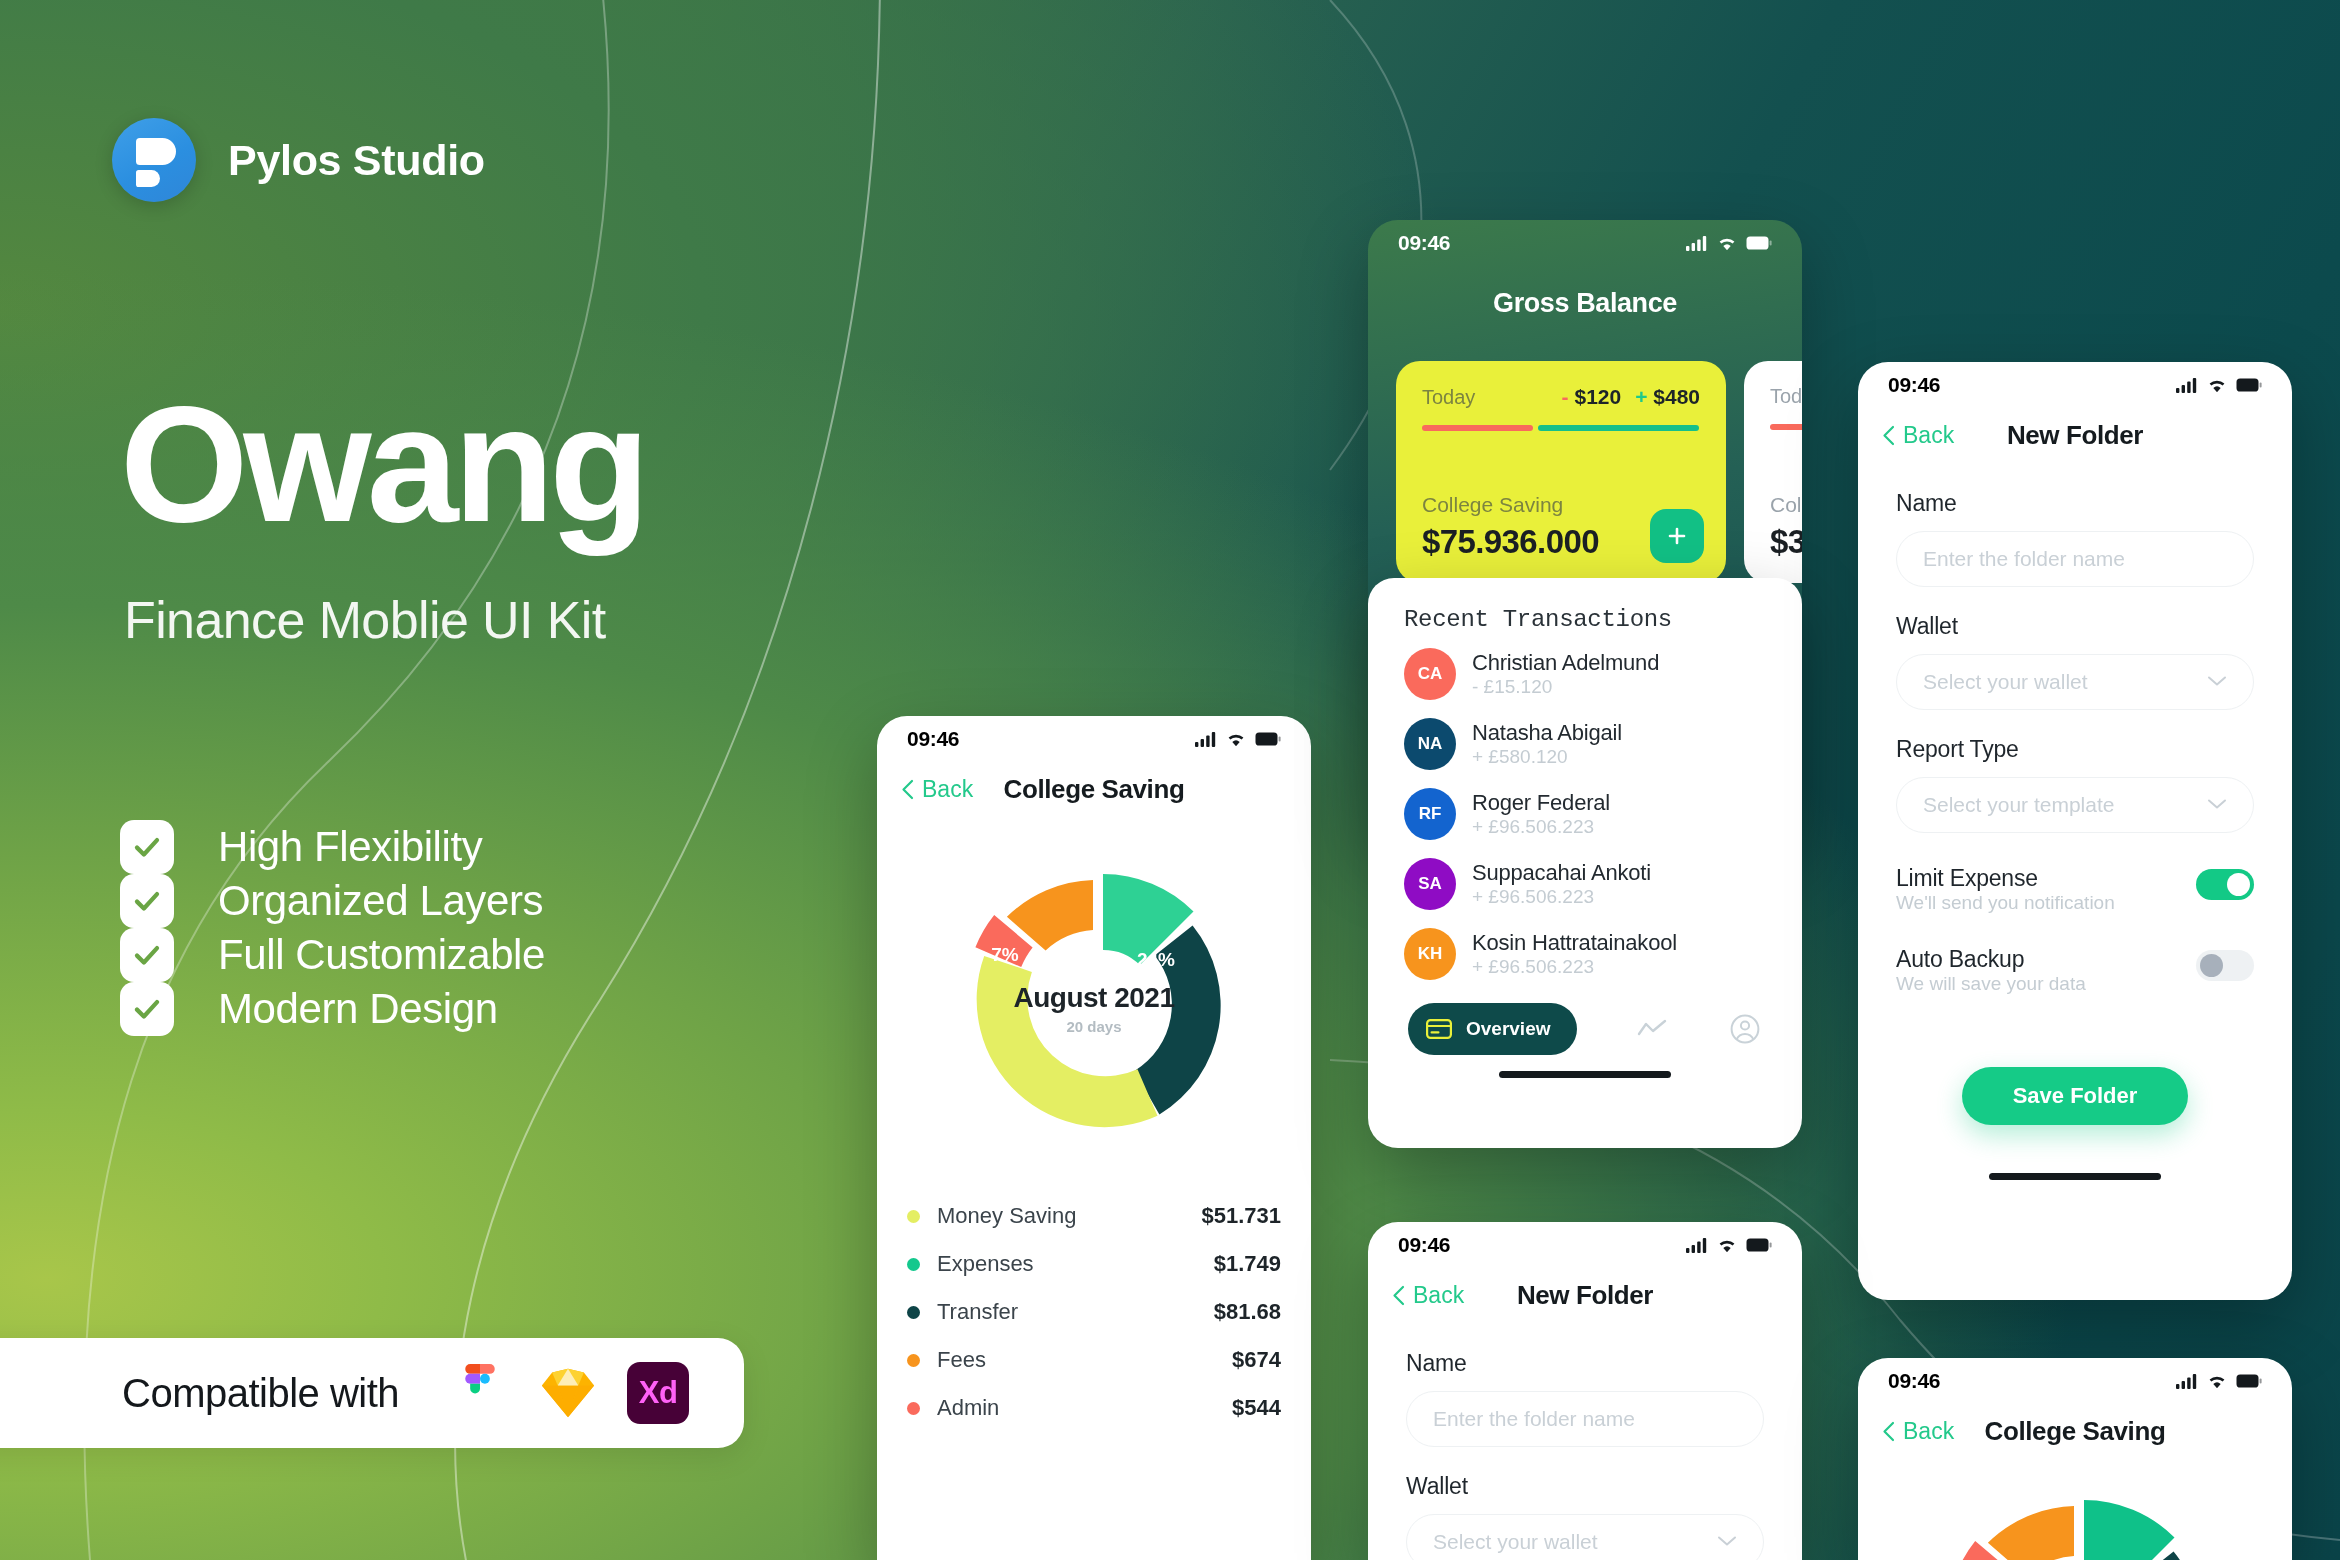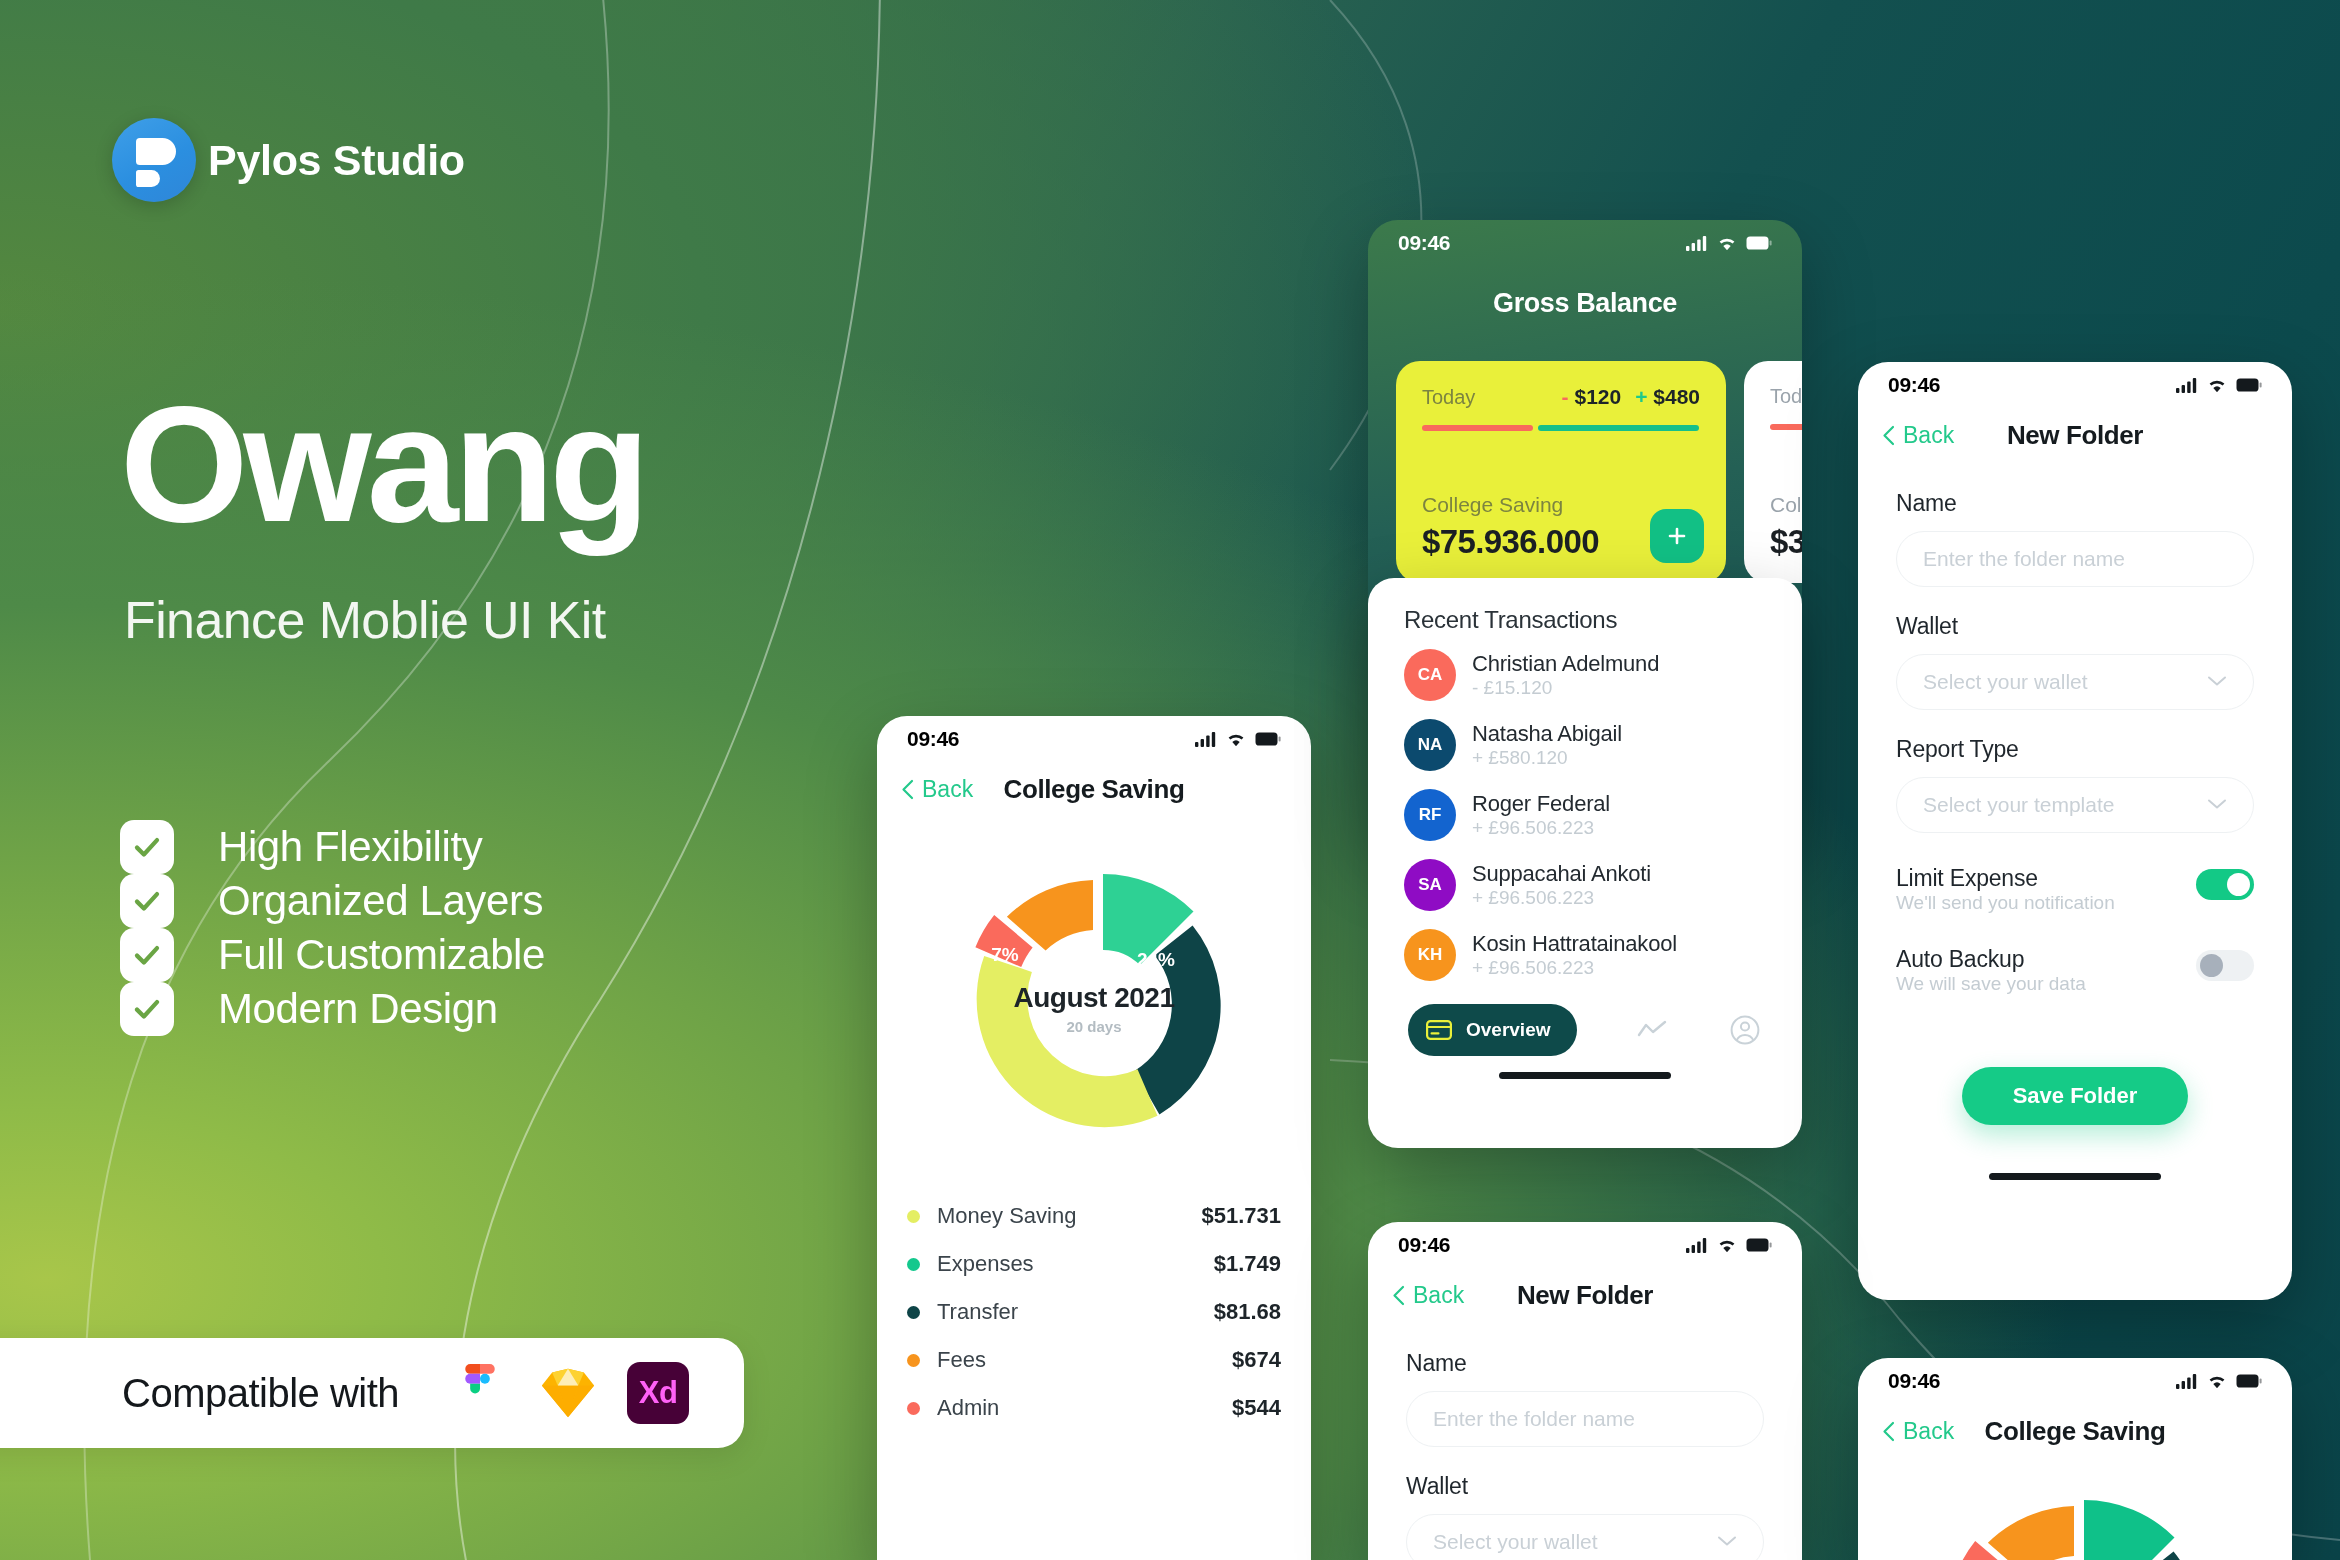--- a/index.html
+++ b/index.html
@@ -14,21 +14,21 @@
   #bg {
     position:absolute; inset:0;
     background:
       radial-gradient(120% 90% at 2% 82%, #a8c64a 0%, #8fbb48 12%, #6fa347 30%, #4e8a48 48%, rgba(40,110,80,0) 72%),
       radial-gradient(100% 80% at 0% 20%, #54883f 0%, #3f7a48 30%, rgba(30,90,80,0) 62%),
       linear-gradient(118deg, #4a7f3e 0%, #3d7545 18%, #2a6350 38%, #13504f 58%, #0c4a4d 78%, #0a4449 100%);
   }
   #bg-curves { position:absolute; inset:0; }
 
   
-  .logo-row { position:absolute; left:112px; top:118px; display:flex; align-items:center; gap:12px; }
+  .logo-row { position:absolute; left:112px; top:118px; display:flex; align-items:center; gap:32px; }
   .logo-mark { width:84px; height:84px; border-radius:50%;
     background:linear-gradient(150deg,#3f9fe8 0%,#2b8fe0 55%,#2f86d8 100%);
     position:relative; box-shadow:0 4px 18px rgba(0,0,0,.18); }
   .logo-mark .lm-top { position:absolute; left:24px; top:20px; width:40px; height:27px;
     background:#fff; border-radius:4px 14px 14px 4px; }
   .logo-mark .lm-bot { position:absolute; left:24px; top:52px; width:24px; height:17px;
     background:#fff; border-radius:3px 10px 10px 3px; }
   .logo-text { color:#fff; font-size:43px; font-weight:700; letter-spacing:-0.3px; }
 
   .big-title { position:absolute; left:120px; top:386px; color:#fff;
@@ -100,21 +100,21 @@
   .gb-bar-red { height:6px; border-radius:3px; background:#f96a5c; width:40%; }
   .gb-bar-green { height:6px; border-radius:3px; background:#14c08a; width:58%; }
   .gb-name { position:absolute; left:26px; bottom:66px; font-size:21px; color:#7c8440; }
   .gb-card.second .gb-name { color:#9aa3ab; }
   .gb-amount { position:absolute; left:26px; bottom:22px; font-size:33px; font-weight:700; color:#1b2024; letter-spacing:-0.6px; }
   .gb-plus { position:absolute; right:22px; bottom:20px; width:54px; height:54px; border-radius:16px;
     background:#12c085; color:#fff; font-size:30px; display:flex; align-items:center; justify-content:center; }
 
   
   #phoneC { left:1368px; top:578px; width:434px; height:570px; border-radius:26px 26px 30px 30px; background:#fff; }
-  .rt-title { font-size:24px; font-weight:500; color:#2a3238; padding:28px 0 6px 36px; letter-spacing:-0.3px; }
+  .rt-title { font-size:24px; font-weight:500; color:#2a3238; padding:28px 0 6px 36px; letter-spacing:-0.3px;font-family:Liberation Mono, monospace; }
   .rt-row { display:flex; align-items:center; padding:9px 36px; }
   .rt-av { width:52px; height:52px; border-radius:50%; color:#fff; font-size:17px; font-weight:600;
     display:flex; align-items:center; justify-content:center; flex:0 0 auto; }
   .rt-txt { margin-left:16px; }
   .rt-name { font-size:22px; color:#232a30; letter-spacing:-0.2px; }
   .rt-amt { font-size:19px; color:#c4ccd2; margin-top:3px; }
   .tabbar { display:flex; align-items:flex-start; padding:14px 40px 0; gap:0; }
   .tab-pill { background:#0e4a4a; border-radius:28px; height:52px; display:flex; align-items:center;
     gap:14px; padding:0 26px 0 18px; }
   .tab-pill .tp-label { color:#fff; font-size:19px; font-weight:700; }

